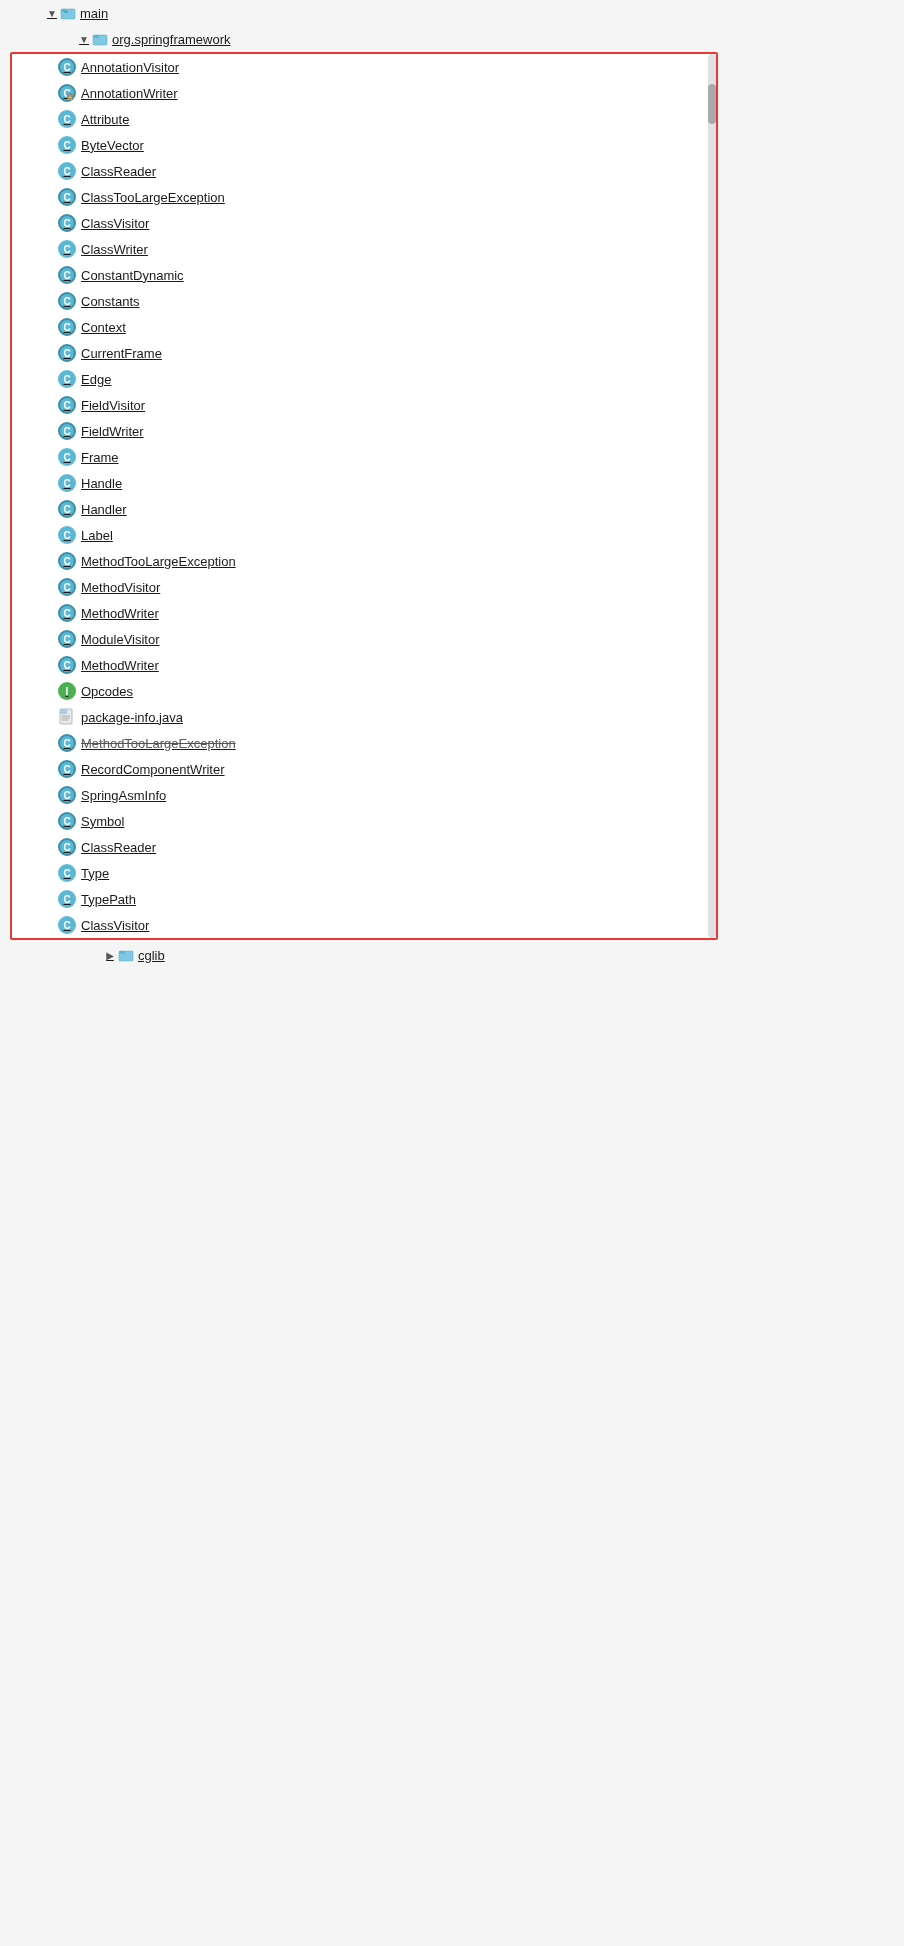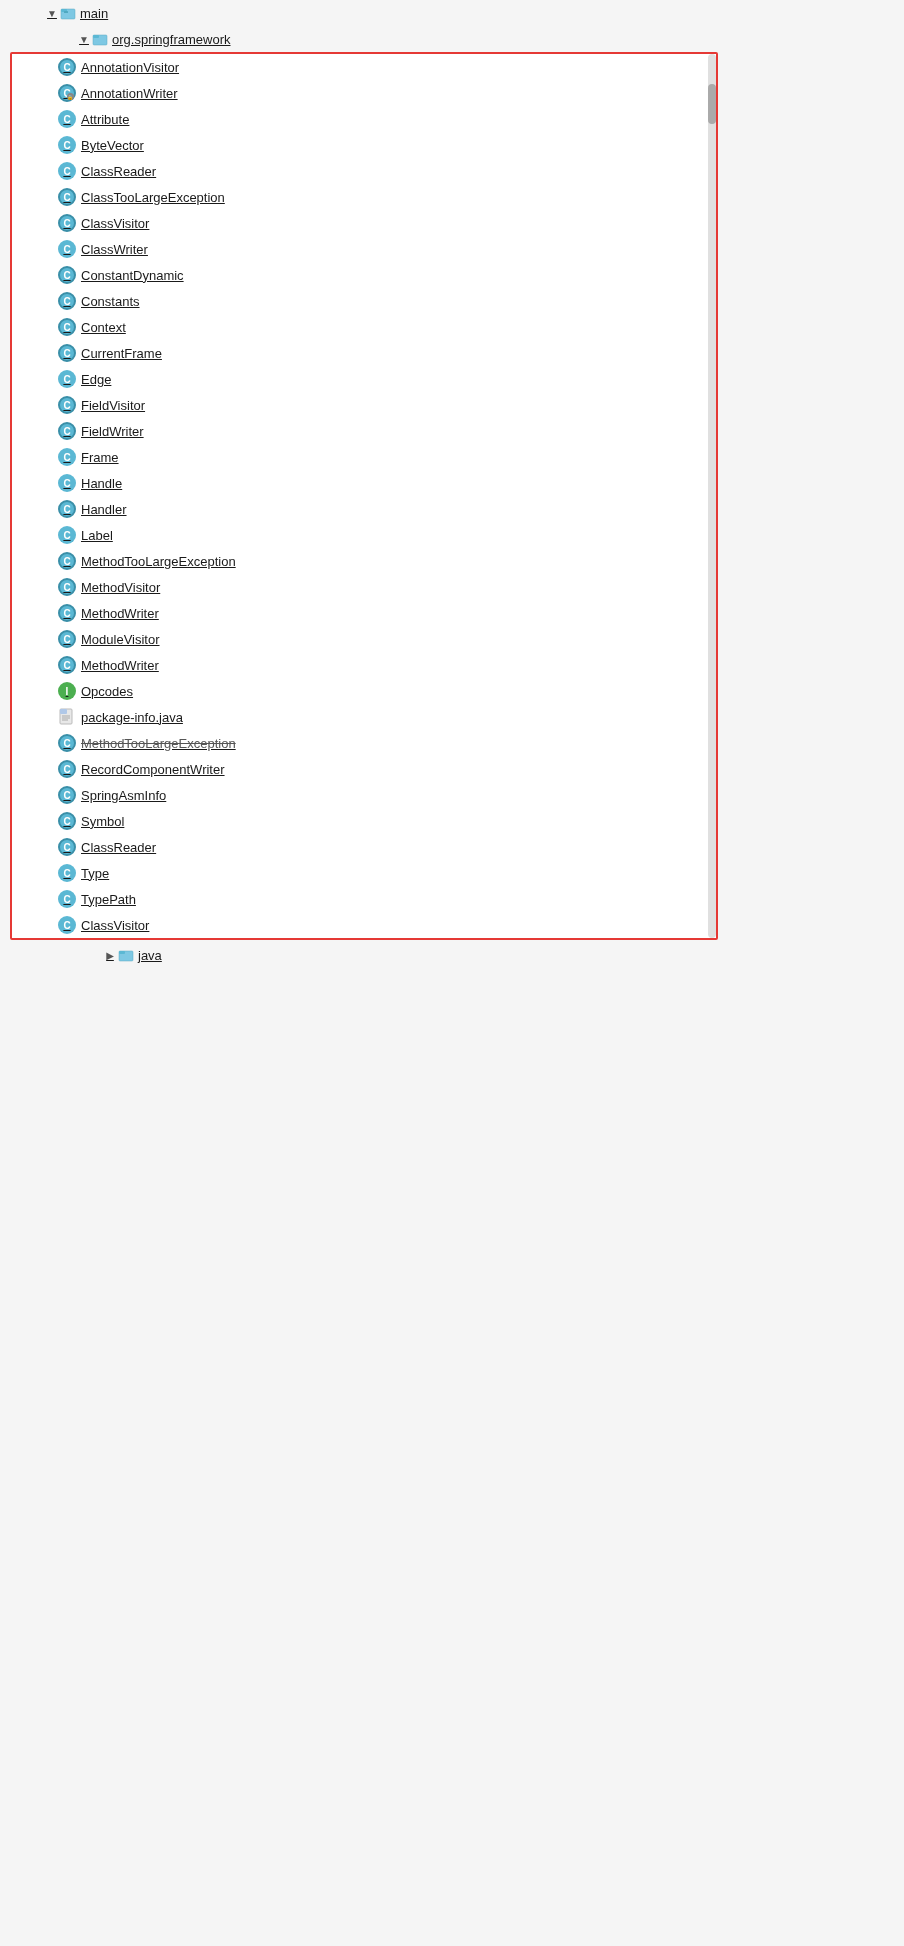--- a/index.html
+++ b/index.html
@@ -413,16 +413,16 @@
 
   <div class="cglib-row">
     <span class="indent" style="width:92px"></span>
     <span class="arrow collapsed"></span>
     <span class="folder-icon">
       <svg viewBox="0 0 16 16" fill="none">
         <rect x="1" y="4" width="14" height="10" rx="1" fill="#7ec8e3" stroke="#5aa8c3" stroke-width="0.5"></rect>
         <rect x="1" y="4" width="6" height="3" rx="1" fill="#5bb8d4"></rect>
       </svg>
     </span>
-    <span class="item-label">java</span>
+    <span class="item-label">cglib</span>
   </div>
 
 </div>
 
 </body></html>

